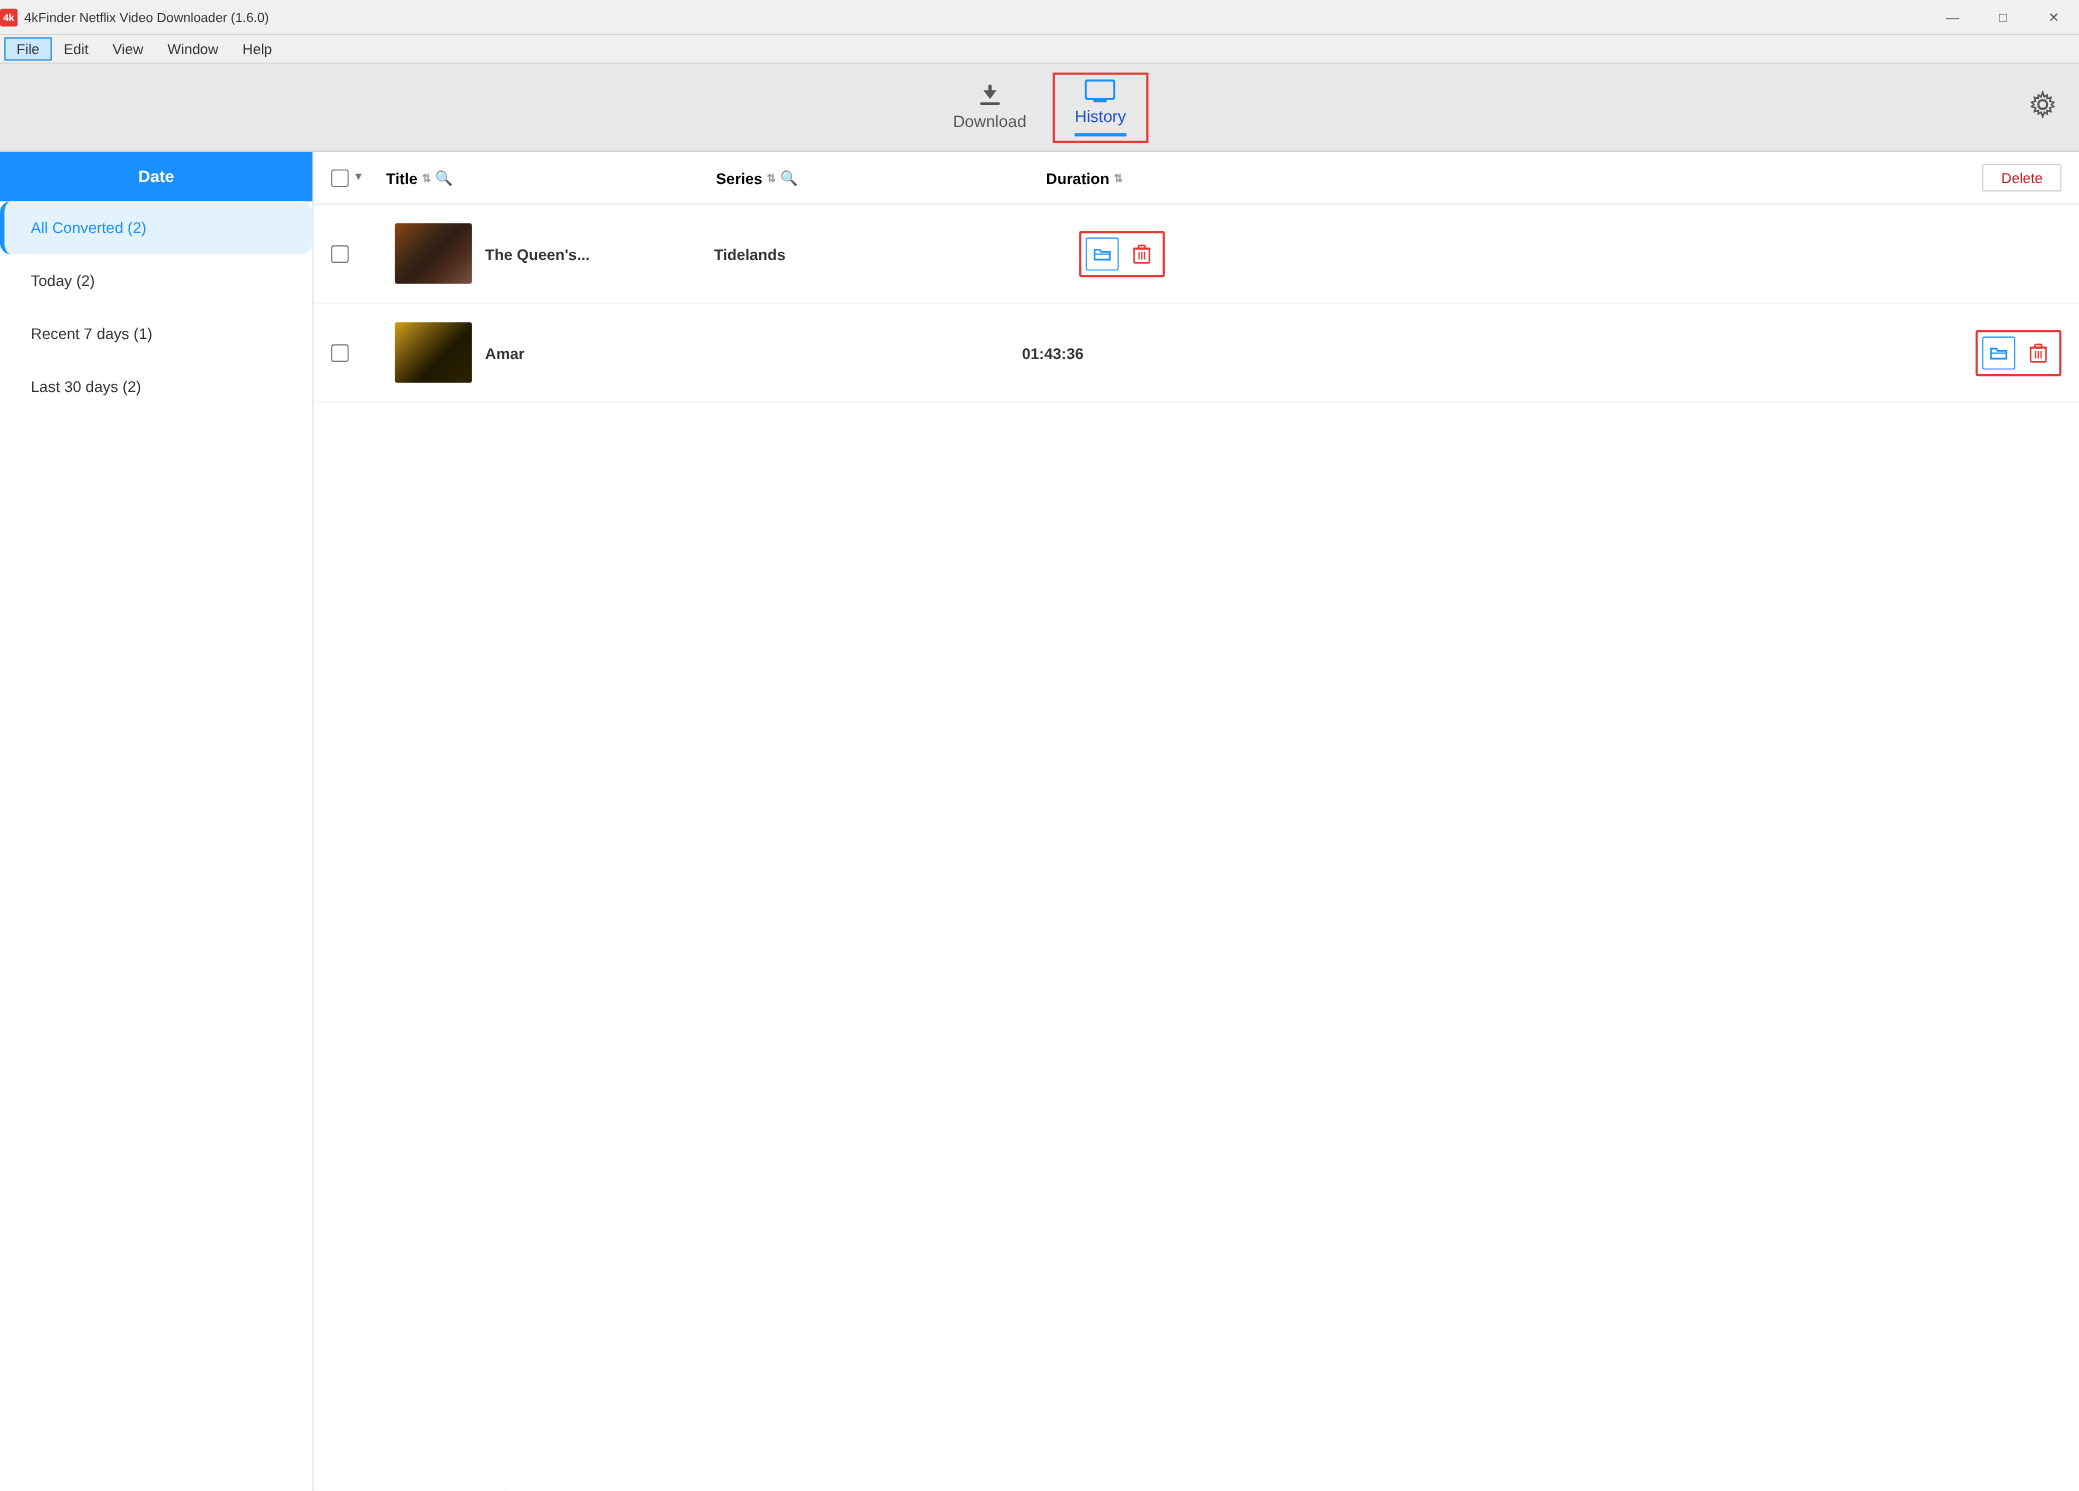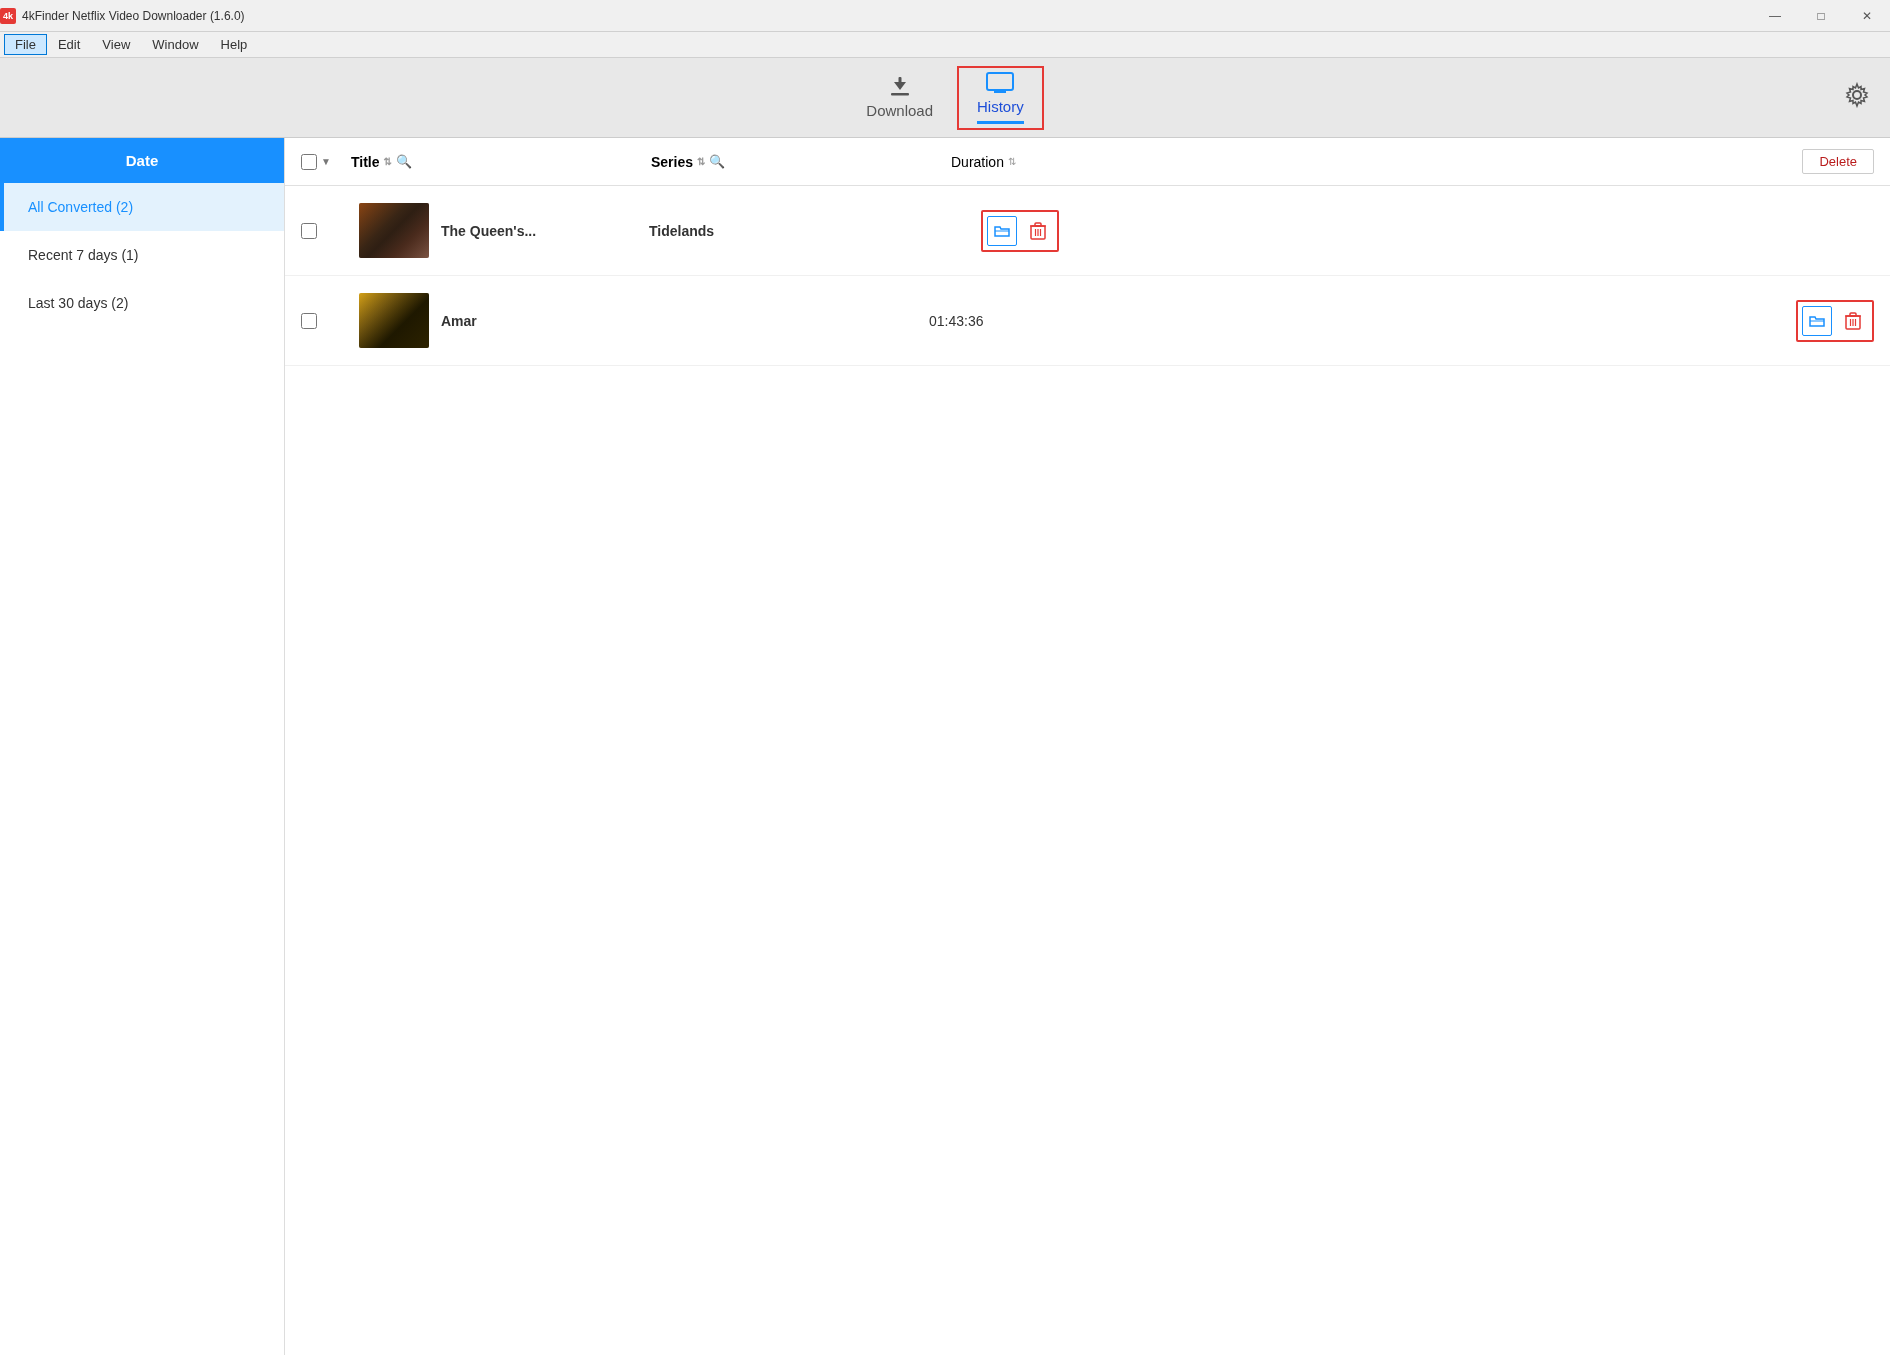--- a/index.html
+++ b/index.html
@@ -144,20 +144,21 @@
       padding: 14px 0;
       font-size: 15px;
       font-weight: 600;
     }
     .sidebar-item {
       padding: 16px 24px;
       cursor: pointer;
       font-size: 14px;
       color: #333;
       border-left: 4px solid transparent;
+      border-radius: 10px;
     }
     .sidebar-item.active {
       background: #e3f2fd;
       color: #1890ff;
       border-left: 4px solid #1890ff;
     }
 
     
     .content {
       flex: 1;
@@ -195,21 +196,21 @@
       align-items: center;
       gap: 4px;
       font-weight: 600;
       font-size: 14px;
     }
     .col-duration {
       flex: 1;
       display: flex;
       align-items: center;
       gap: 4px;
-      font-weight: 400;
+      font-weight: 700;
       font-size: 14px;
     }
     .col-actions {
       width: 130px;
       display: flex;
       justify-content: flex-end;
     }
     .sort-icon {
       font-size: 10px;
       color: #999;
@@ -398,20 +399,23 @@
     </svg>
   </button>
 </div>
 
 <div class="main">
 
   <div class="sidebar">
     <div class="sidebar-header">Date</div>
     <div class="sidebar-item active">
       <span>All Converted (2)</span>
+    </div>
+    <div class="sidebar-item">
+      <span>Today (2)</span>
     </div>
     <div class="sidebar-item">
       <span>Recent 7 days (1)</span>
     </div>
     <div class="sidebar-item">
       <span>Last 30 days (2)</span>
     </div>
   </div>
 
   <div class="content">

